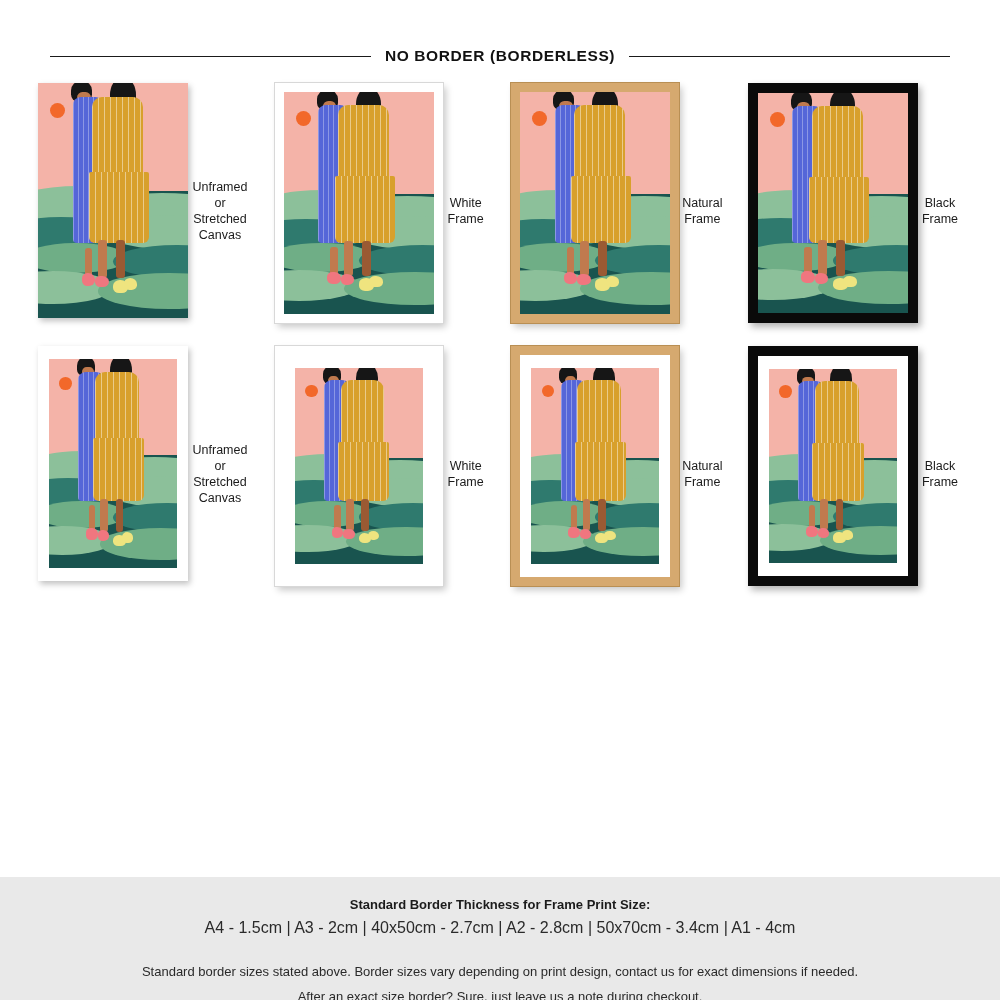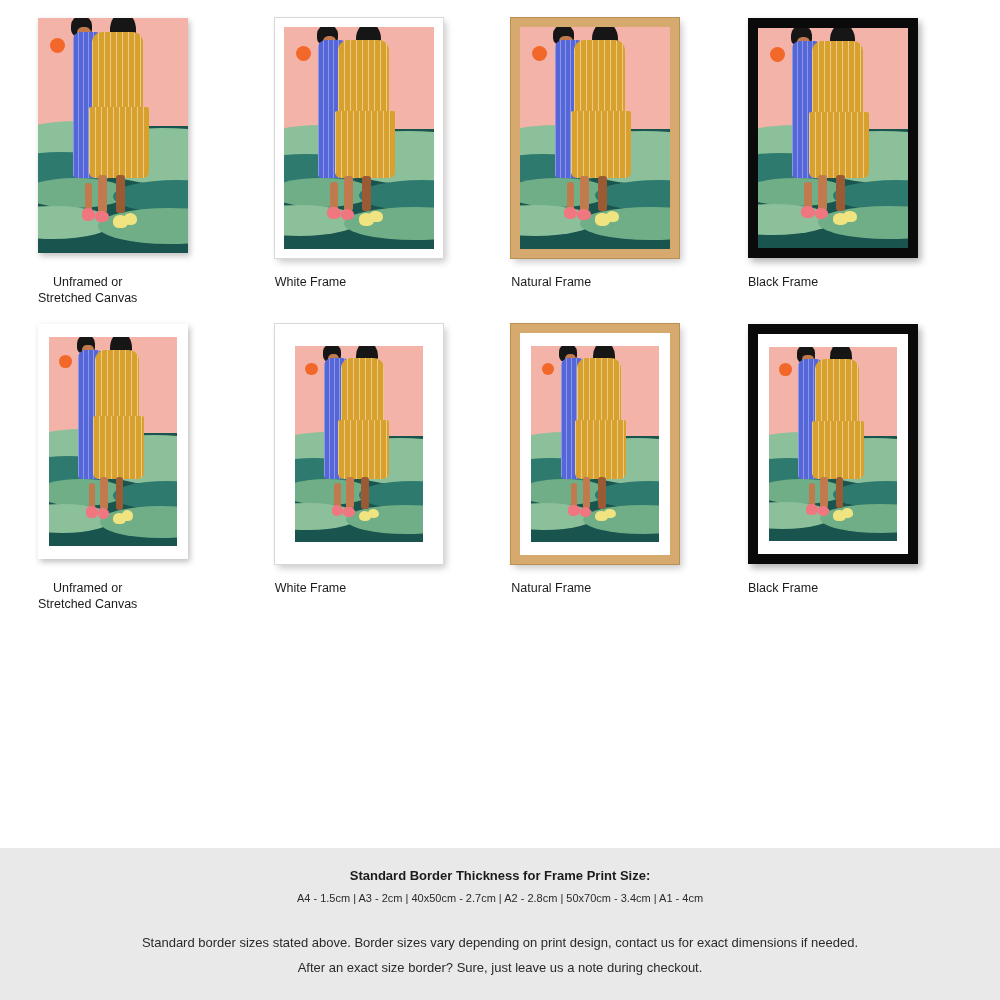--- a/index.html
+++ b/index.html
@@ -63,22 +63,22 @@
   
   .row {
     display: flex;
     justify-content: space-between;
     padding: 0 38px;
     margin-top: 18px;
   }
   .cell {
     width: 214px;
     display: flex;
-    flex-direction: column;
-    align-items: flex-start;
+    flex-direction: row;
+    align-items: center;
   }
   .art-wrap {
     height: 245px;
     display: flex;
     align-items: flex-start;
     justify-content: center;
   }
   .caption {
     margin-top: 11px;
     font-size: 12.5px;
@@ -171,40 +171,45 @@
   }
   .footer-title {
     text-align: center;
     font-size: 13px;
     font-weight: 700;
     color: #1b1b1b;
     margin-bottom: 6px;
   }
   .footer-sizes {
     text-align: center;
-    font-size: 11px;
+    font-size: 16px;
     color: #2a2a2a;
     line-height: 19px;
   }
   .footer-note {
     text-align: center;
     font-size: 13px;
     color: #2a2a2a;
     line-height: 25px;
     margin-top: 22px;
     padding: 0 130px;
   }
 </style>
 </head>
 <body>
 
 <div id="page">
 
 
   <div class="section">
+    <div class="section-head">
+      <div class="rule"></div>
+      <div class="section-title">No Border (Borderless)</div>
+      <div class="rule"></div>
+    </div>
     <div class="row" id="row-0">
         <div class="cell">
           <div class="art-wrap">
             <div class="frame-none">
               <div class="art" style="width: 150px; height: 235px;">
                 <div class="sky"></div>
                 <div class="ground"></div>
                 <div class="hill" style="position: absolute; left: -30px; top: 103.4px; width: 142.5px; height: 37.6px; background: rgb(140, 192, 154);"></div>
                 <div class="hill" style="position: absolute; left: 45px; top: 110.45px; width: 157.5px; height: 39.95px; background: rgb(140, 192, 154);"></div>
                 <div class="hill" style="position: absolute; left: -37.5px; top: 133.95px; width: 120px; height: 32.9px; background: rgb(47, 122, 110);"></div>

